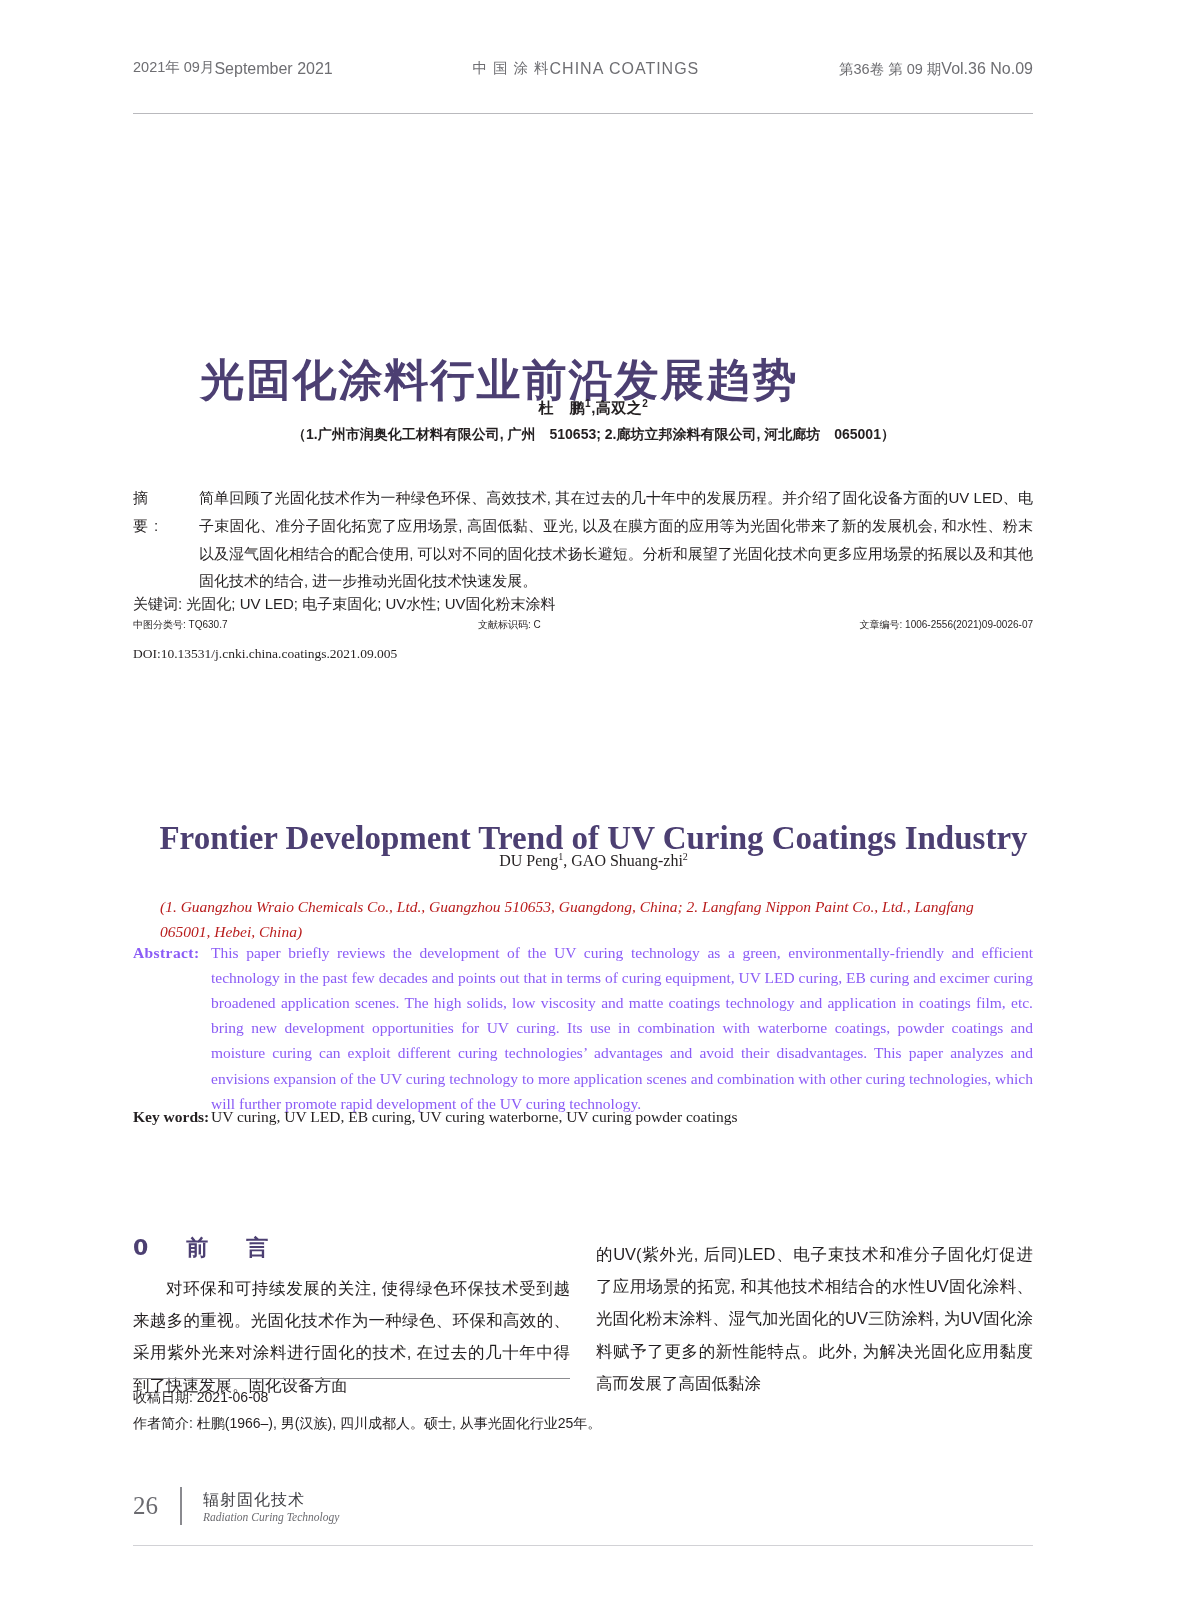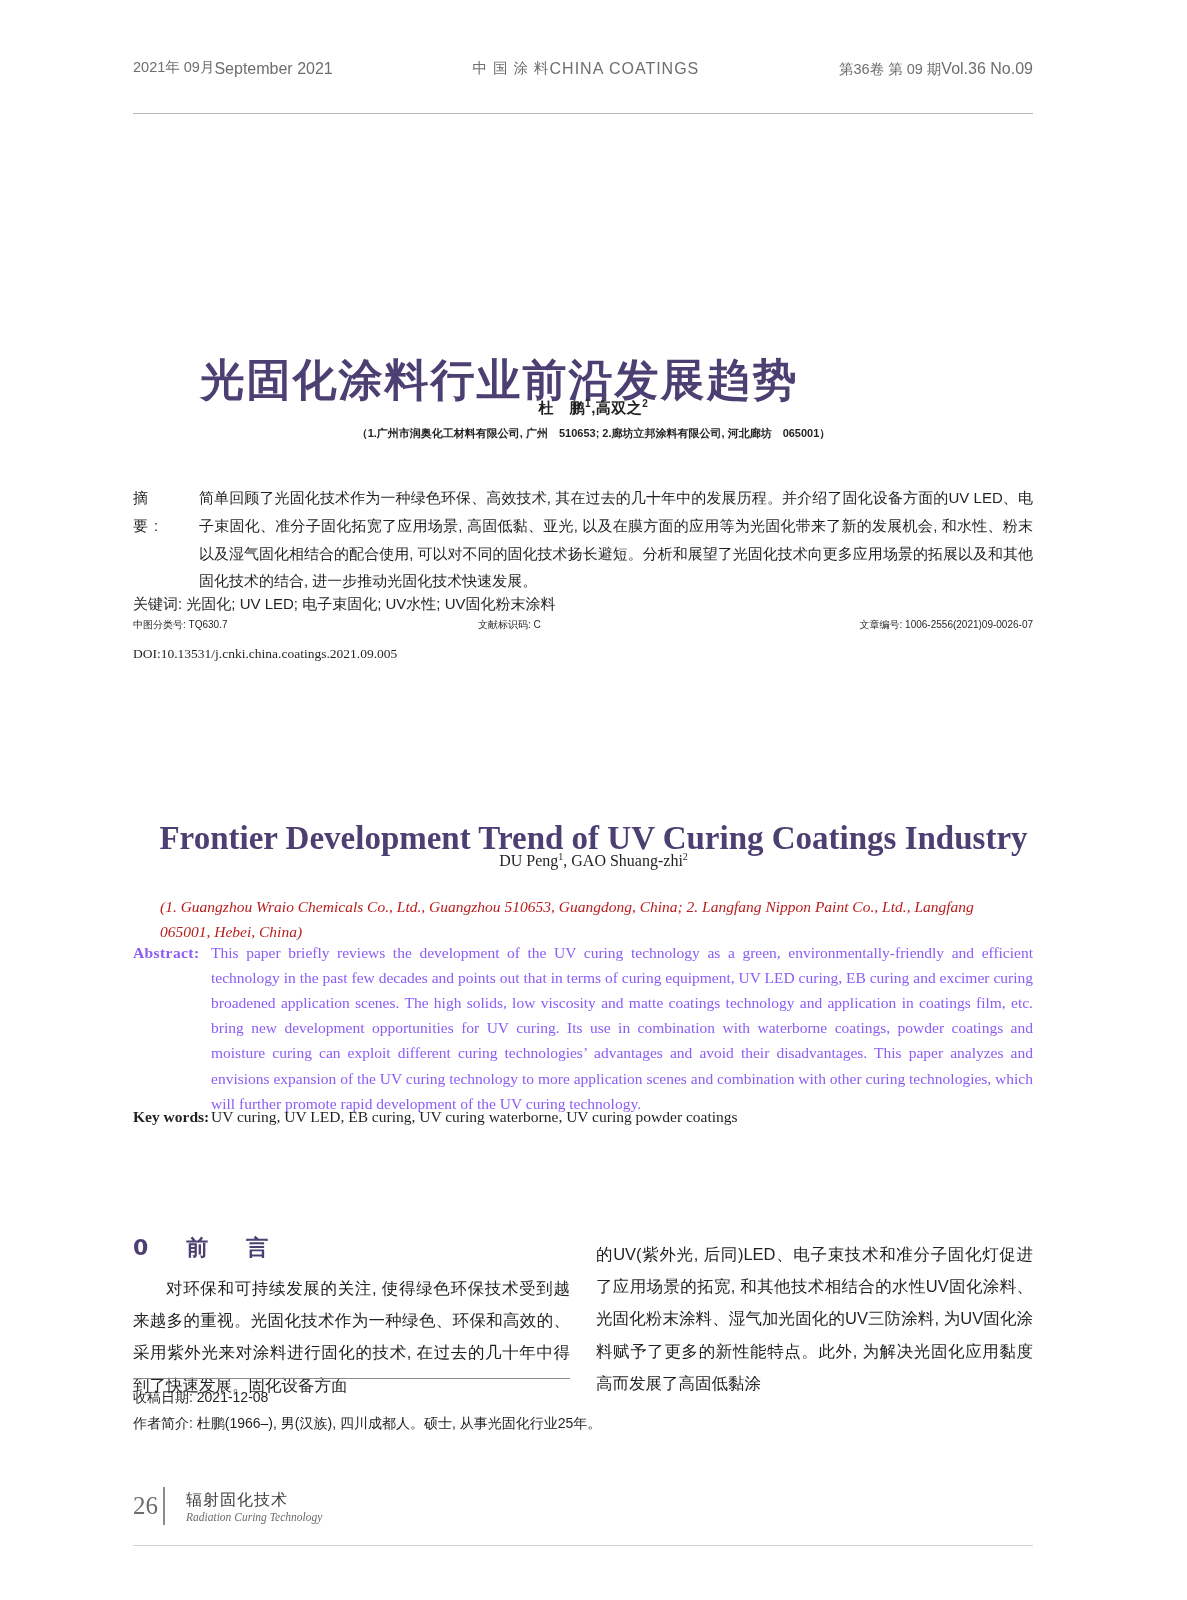--- a/index.html
+++ b/index.html
@@ -38,21 +38,21 @@
     font-family:"DejaVu Sans", sans-serif;
   }
   .cn-authors {
     position:absolute; left:0; top:398px; width:1187px;
     text-align:center; font-size:15px; font-weight:bold; color:#231f20;
     letter-spacing:0.5px;
   }
   .cn-authors sup { font-size:10px; font-weight:bold; }
   .cn-affil {
     position:absolute; left:0; top:426px; width:1187px;
-    text-align:center; font-size:11px; font-weight:bold; color:#231f20;
+    text-align:center; font-size:14px; font-weight:bold; color:#231f20;
   }
 
   
   .cn-abs {
     position:absolute; left:133px; top:484px; width:900px;
     font-size:15px; line-height:1.85; color:#231f20;
   }
   .cn-abs .row { display:flex; }
   .cn-abs .lbl { width:66px; flex:0 0 66px; letter-spacing:6px; }
   .cn-abs .body { flex:1; text-align:justify; }
@@ -139,21 +139,21 @@
     font-size:14px; line-height:1.85; color:#231f20;
   }
 
   
   .folio {
     position:absolute; left:133px; top:1487px;
     display:flex; align-items:center;
   }
   .folio .num {
     font-size:25px; color:#6b6b70; font-family:"Liberation Serif", serif;
-    padding-right:5px;
+    padding-right:22px;
   }
   .folio .bar { width:2px; height:38px; background:#8a8a8f; }
   .folio .txt { padding-left:21px; display:flex; flex-direction:column; }
   .folio .t-cn { font-size:16px; color:#3c3c41; letter-spacing:1px; }
   .folio .t-en {
     font-size:11.5px; color:#6b6b70; font-family:"Liberation Serif", serif;
     font-style:italic;
   }
   .folio-line {
     position:absolute; left:133px; top:1545px; width:900px; height:1px;
@@ -218,21 +218,21 @@
     <div class="lbl">Key words:</div>
     <div class="body">UV curing, UV LED, EB curing, UV curing waterborne, UV curing powder coatings</div>
   </div>
 
   <div class="sec-head">0　前　言</div>
   <div class="col-left indent">对环保和可持续发展的关注, 使得绿色环保技术受到越来越多的重视。光固化技术作为一种绿色、环保和高效的、采用紫外光来对涂料进行固化的技术, 在过去的几十年中得到了快速发展。固化设备方面</div>
   <div class="col-right">的UV(紫外光, 后同)LED、电子束技术和准分子固化灯促进了应用场景的拓宽, 和其他技术相结合的水性UV固化涂料、光固化粉末涂料、湿气加光固化的UV三防涂料, 为UV固化涂料赋予了更多的新性能特点。此外, 为解决光固化应用黏度高而发展了高固低黏涂</div>
 
   <div class="foot-rule"></div>
   <div class="footnotes">
-    <div>收稿日期: 2021-12-08</div>
+    <div>收稿日期: 2021-06-08</div>
     <div>作者简介: 杜鹏(1966–), 男(汉族), 四川成都人。硕士, 从事光固化行业25年。</div>
   </div>
 
   <div class="folio">
     <div class="num">26</div>
     <div class="bar"></div>
     <div class="txt">
       <span class="t-cn">辐射固化技术</span>
       <span class="t-en">Radiation Curing Technology</span>
     </div>

